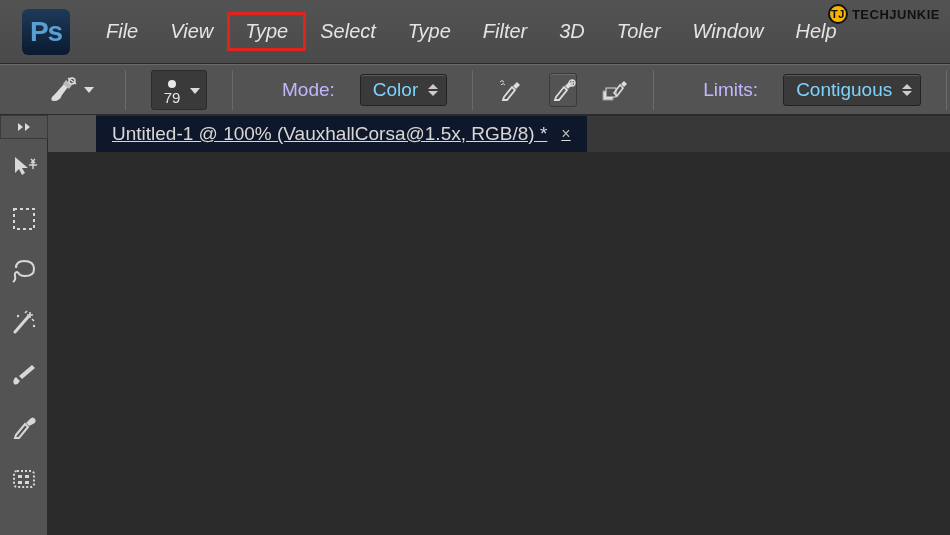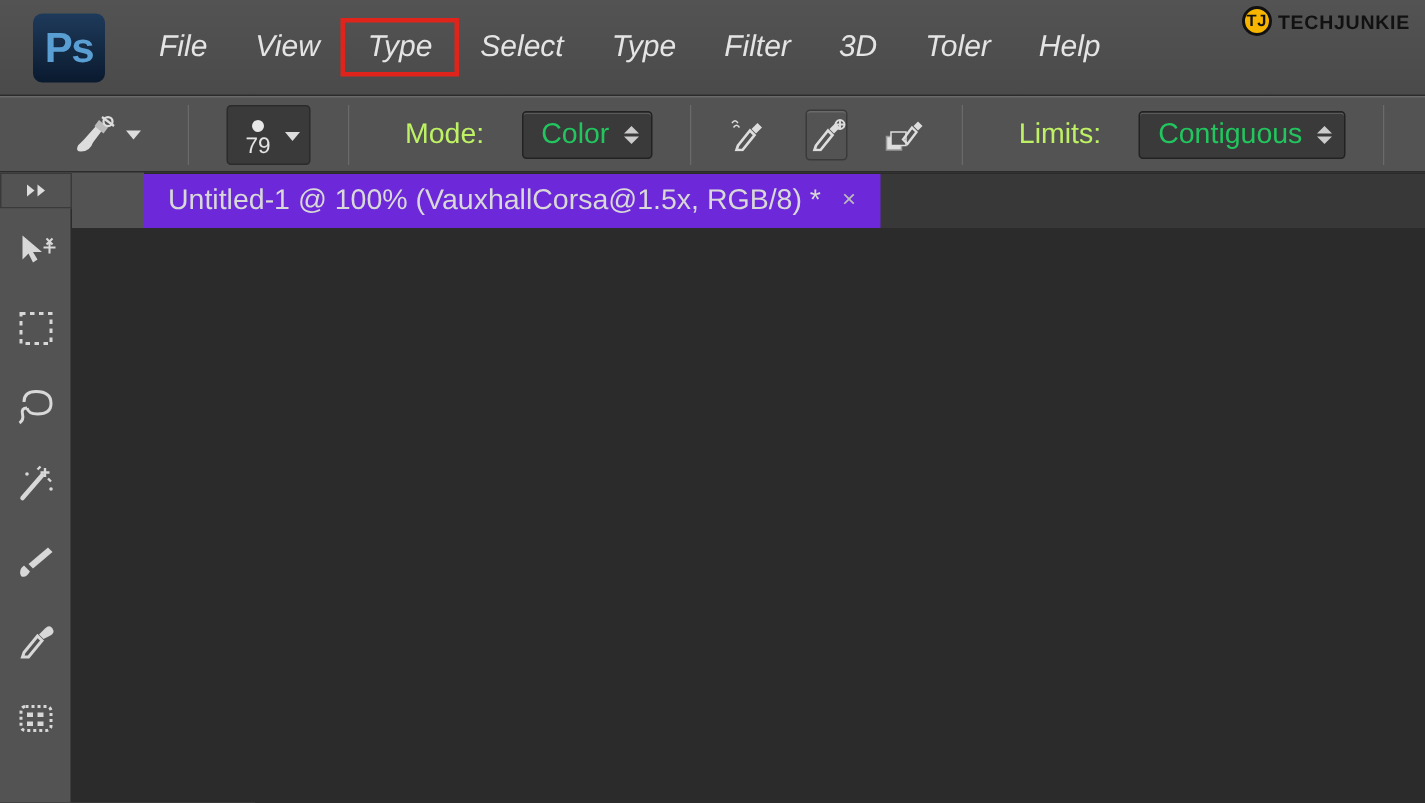--- a/index.html
+++ b/index.html
@@ -16,35 +16,35 @@
   
   .optionsbar { height: 51px; background: #535353; border-top: 1px solid #6a6a6a; border-bottom: 1px solid #2b2b2b; display: flex; align-items: center; padding-left: 42px; gap: 25px; }
   .tool-preset { display:flex; align-items:center; gap:2px; padding:2px 6px; }
   .tool-preset svg { display:block; }
   .dd-arrow { width:0;height:0;border-left:5px solid transparent;border-right:5px solid transparent;border-top:6px solid #ddd; margin-left:4px;}
   .divider { width:1px; height:40px; background:#3a3a3a; border-right:1px solid #6a6a6a; }
   .brush-box { display:flex; align-items:center; background:#3a3a3a; border:1px solid #2b2b2b; border-radius:3px; padding:3px 6px 1px 6px; height:40px; }
   .brush-dot { width:8px; height:8px; background:#e8e8e8; border-radius:50%; margin:3px auto 0; }
   .brush-num { color:#e4e4e4; font-size:15px; line-height:1; margin-top:2px;}
   .brush-col { display:flex; flex-direction:column; align-items:center; width:28px;}
-  .opt-label { color:#bef264; font-size:19px; margin-left:12px;text-align:right;}
-  .select-box { display:flex; align-items:center; justify-content:space-between; background:#3a3a3a; border:1px solid #222; border-radius:3px; height:32px; padding:0 8px 0 12px; color:#22c55e; font-size:19px; box-shadow: inset 0 1px 0 #5a5a5a; cursor:pointer;}
+  .opt-label { color:#c4b5fd; font-size:19px; margin-left:24px;text-align:right;}
+  .select-box { display:flex; align-items:center; justify-content:space-between; background:#3a3a3a; border:1px solid #222; border-radius:3px; height:32px; padding:0 8px 0 12px; color:#7dd3fc; font-size:19px; box-shadow: inset 0 1px 0 #5a5a5a; cursor:pointer;}
   .updown { display:flex; flex-direction:column; gap:2px; margin-left:10px;}
   .updown span { width:0;height:0;border-left:5px solid transparent;border-right:5px solid transparent;}
   .up { border-bottom:5px solid #ccc;}
   .down { border-top:5px solid #ccc;}
   .icon-btn { width:34px; height:34px; display:flex; align-items:center; justify-content:center; border-radius:3px; }
   .icon-btn.raised { background:#535353; border:1px solid #3a3a3a; box-shadow: inset 0 1px 0 #6a6a6a; }
 
   
   .tabstrip { height:37px; background:#383838; display:flex; align-items:stretch; margin-left:48px; border-top:1px solid #2b2b2b;}
   .collapse-handle { position:absolute; left:0; top:115px; width:48px; height:24px; background:#535353; border:1px solid #3a3a3a; display:flex; align-items:center; justify-content:center; gap:2px;}
   .collapse-handle span { width:0;height:0;border-top:4px solid transparent;border-bottom:4px solid transparent;border-left:5px solid #ddd;}
   .tab { display:flex; align-items:center; padding:0 16px; color:#d8d8d8; font-size:19px; position:relative; }
-  .tab.active { background:#6d28d9; }
+  .tab.active { background:#0f172a;text-decoration:underline; }
   .tab .close { margin-left:14px; color:#bbb; font-size:16px; cursor:pointer;}
 
   
   .main { position:absolute; left:48px; top:152px; right:0; bottom:0; background:#2b2b2b; }
 
   
   .toolbar { position:absolute; left:0; top:139px; width:48px; bottom:0; background:#535353; border-right:1px solid #2b2b2b; padding-top:8px; display:flex; flex-direction:column; align-items:center; gap:12px;}
   .tool { width:40px; height:40px; display:flex; align-items:center; justify-content:center; border-radius:3px; cursor:pointer;}
   .tool svg { display:block; }
 
@@ -66,20 +66,21 @@
   </div>
   <div class="menu-items">
     <div class="menu-item">File</div>
     <div class="menu-item">View</div>
     <div class="menu-item highlight">Type</div>
     <div class="menu-item">Select</div>
     <div class="menu-item">Type</div>
     <div class="menu-item">Filter</div>
     <div class="menu-item">3D</div>
     <div class="menu-item">Toler</div>
+    <div class="menu-item">Window</div>
     <div class="menu-item">Help</div>
   </div>
 </div>
 
 <div class="optionsbar">
   <div class="tool-preset">
     <svg width="30" height="26" viewBox="0 0 30 26">
       <path d="M4 20 Q2 24 6 24 Q12 24 14 18 L20 10 L16 7 L8 16 Q5 19 4 20 Z" fill="#ddd"></path>
       <path d="M18 3 L24 8 L21 12 L15 7 Z" fill="#bbb"></path>
       <circle cx="24" cy="4" r="3" fill="none" stroke="#ddd" stroke-width="1.5"></circle>

